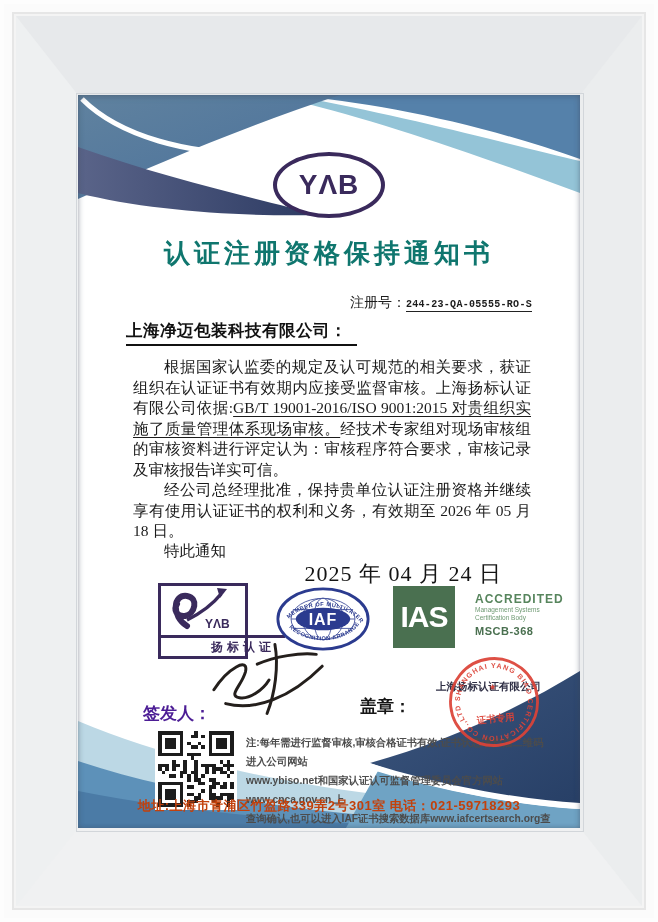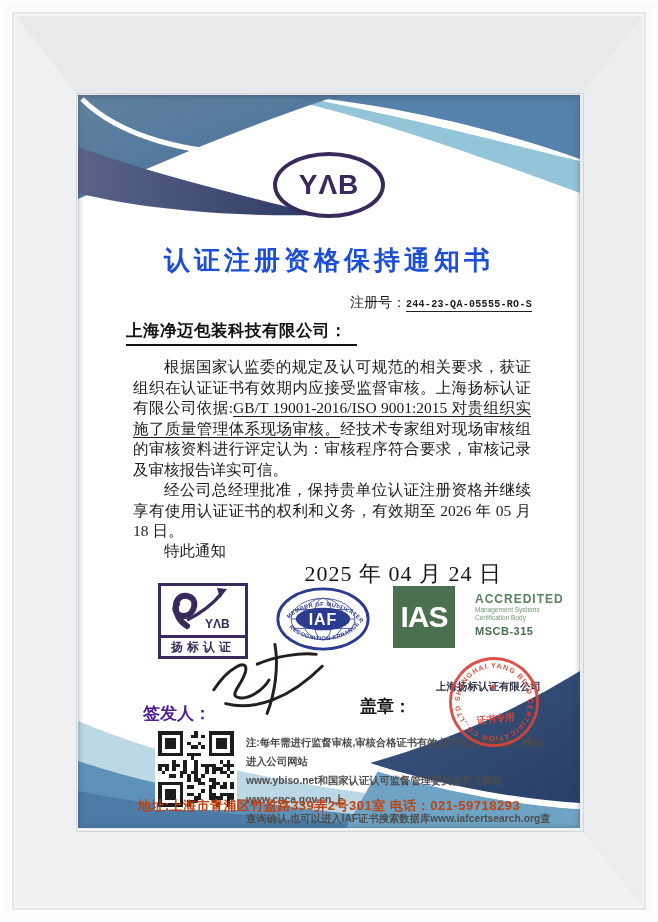--- a/index.html
+++ b/index.html
@@ -24,21 +24,21 @@
   .wave-top{position:absolute;left:0;top:0;width:502px;height:135px;z-index:1;}
   .wave-bottom{position:absolute;left:0;top:518px;width:502px;height:215px;z-index:1;}
 
   .yab-oval{position:absolute;top:57px;left:50%;transform:translateX(-50%);
     width:104px;height:58px;border:4px solid #3a2a5c;border-radius:50%;
     display:flex;align-items:center;justify-content:center;z-index:5;background:#fff;}
   .yab-oval span{font-family:"Liberation Sans",sans-serif;font-weight:bold;font-size:28px;
     color:#3a2a5c;letter-spacing:1px;}
 
   .title{position:absolute;top:141px;left:0;width:100%;text-align:center;z-index:5;
-    font-size:26px;font-weight:bold;color:#1d4ed8;letter-spacing:4px;margin-top:7px;}
+    font-size:26px;font-weight:bold;color:#0f766e;letter-spacing:4px;}
 
   .reg-line{position:absolute;top:199px;right:48px;z-index:5;font-size:14px;color:#1c1c1c;}
   .reg-number{font-family:"Liberation Mono","DejaVu Sans Mono",monospace;font-weight:bold;
     font-size:10px;border-bottom:1.5px solid #222;padding-bottom:1px;letter-spacing:.3px;}
 
   .company{position:absolute;top:225px;left:48px;z-index:5;font-size:16.5px;font-weight:bold;
     color:#111;border-bottom:2px solid #111;padding:0 10px 2px 0;letter-spacing:.5px;}
 
   .body-text{position:absolute;top:262px;left:55px;width:398px;z-index:5;
     font-size:15.5px;line-height:20.5px;color:#1b1b1b;text-align:justify;}
@@ -46,21 +46,21 @@
   .body-text u{text-underline-offset:3px;}
 
   .closing{position:absolute;top:446px;left:55px;z-index:5;font-size:15.5px;color:#1b1b1b;text-indent:2em;}
   .date{position:absolute;top:464px;right:78px;z-index:5;font-size:22px;color:#141414;letter-spacing:1px;}
 
   
   .logos{position:absolute;top:488px;left:0;width:100%;z-index:5;}
   .yab-seal{position:absolute;left:80px;top:0;width:84px;height:70px;border:3px solid #3a2a5c;background:#fff;}
   .yab-seal .mark{position:absolute;left:0;top:0;width:78px;height:46px;}
   .yab-seal .caption{position:absolute;left:0;bottom:0;width:100%;height:18px;border-top:3px solid #3a2a5c;
-    text-align:center;font-size:12px;font-weight:bold;color:#3a2a5c;letter-spacing:4px;line-height:18px;}
+    text-align:center;font-size:12px;font-weight:bold;color:#3a2a5c;letter-spacing:4px;line-height:18px;padding-left:40px;}
   .iaf{position:absolute;left:198px;top:4px;width:94px;height:64px;}
   .ias{position:absolute;left:315px;top:3px;display:flex;gap:20px;font-family:"Liberation Sans",sans-serif;}
   .ias-box{width:62px;height:62px;background:#4a7050;display:flex;align-items:center;justify-content:center;}
   .ias-box span{color:#fff;font-size:30px;font-weight:bold;letter-spacing:-1px;}
   .ias-txt{padding-top:6px;color:#4a7050;}
   .ias-acc{font-size:12px;letter-spacing:1px;color:#568а5c;color:#57855d;font-weight:bold;}
   .ias-sm{font-size:6.5px;color:#6f9a73;line-height:8px;}
   .ias-code{font-size:11px;font-weight:bold;margin-top:3px;letter-spacing:.5px;}
 
   
@@ -180,21 +180,21 @@
       </svg>
 
       <div class="ias">
         <div class="ias-box">
           <span>IAS</span>
         </div>
         <div class="ias-txt">
           <div class="ias-acc">ACCREDITED</div>
           <div class="ias-sm">Management Systems</div>
           <div class="ias-sm">Certification Body</div>
-          <div class="ias-code">MSCB-315</div>
+          <div class="ias-code">MSCB-368</div>
         </div>
       </div>
     </div>
 
     <div class="sig-label">签发人：</div>
     <svg class="signature" viewBox="0 0 130 80">
       <g fill="none" stroke="#241f1c" stroke-width="3" stroke-linecap="round">
         <path d="M8,52 C22,30 44,18 40,34 C36,48 22,58 34,60 C44,62 58,52 64,42"></path>
         <path d="M70,6 C74,28 70,56 62,76"></path>
         <path d="M52,26 C70,18 96,14 112,16"></path>

